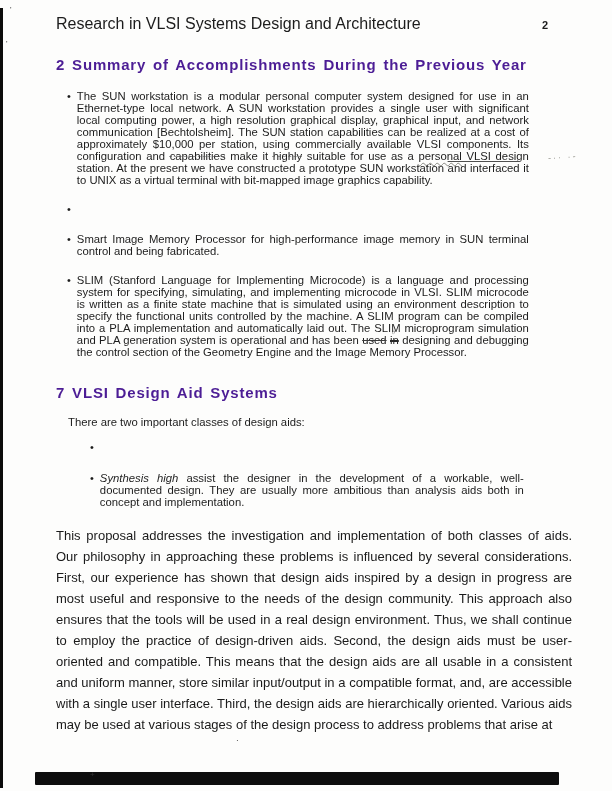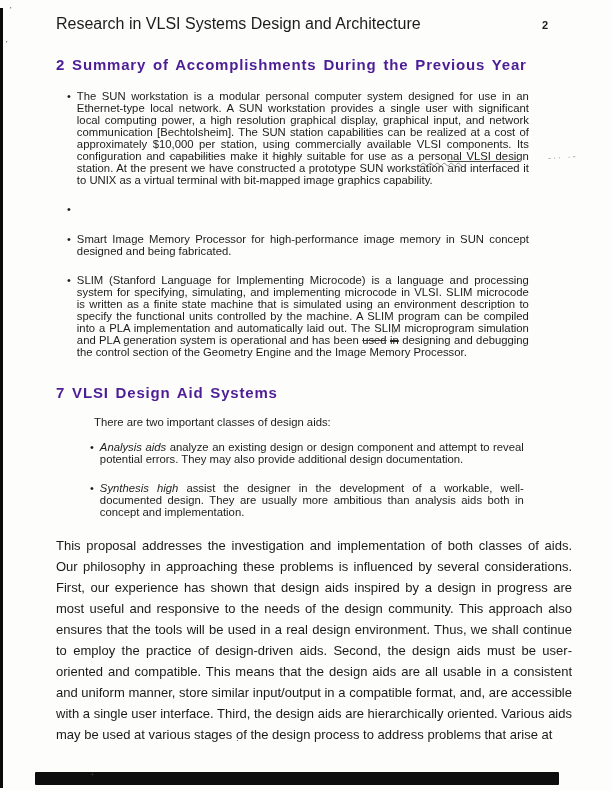--- a/index.html
+++ b/index.html
@@ -27,21 +27,21 @@
     margin:23px 0 0 0; color:#4c1d95;
   }
   .bullets { margin:17px 0 0 0; padding:0; list-style:none; }
   .bullets li { display:flex; margin:0 0 17px 11px; }
   .bullets.indent-more li { margin-left:34px; }
   .bullet-marker { flex:0 0 auto; font-size:11px; line-height:13.4px; margin-right:6px; }
   .bullet-text {
     font-size:11.3px; line-height:12px; text-align:justify; width:452px; color:#1c1c1c;
   }
   .bullets.indent-more .bullet-text { width:424px; }
-  .intro-line { font-size:11.3px; margin:15px 0 0 38px; }
+  .intro-line { font-size:11.3px; margin:15px 0 0 12px; }
   .body-paragraph {
     font-size:13px; line-height:21px; text-align:justify;
     width:516px; margin:10px 0 0 0; color:#1a1a1a;
   }
   
   .seg-italic { font-style:italic; }
   .seg-strike { text-decoration:line-through; text-decoration-color:#3d3d3d; }
   .seg-strike-heavy { text-decoration:line-through; text-decoration-thickness:2px; text-decoration-color:#2a2a2a; position:relative; }
   .seg-strike-heavy::after { content:"〃"; position:absolute; top:-7px; left:0; font-size:7px; color:#4a4a4a; }
   .seg-pencil { text-decoration:underline wavy #8a8a84 1px; text-underline-offset:2px; }
@@ -73,36 +73,35 @@
     <ul class="bullets">
       <li>
         <span class="bullet-marker">•</span>
         <span class="bullet-text"><span>The SUN workstation is a modular personal computer system designed for use in an Ethernet-type local network. A SUN workstation provides a single user with significant local computing power, a high resolution graphical display, graphical input, and network communication [Bechtolsheim].  The SUN station capabilities can be realized at a cost of approximately $10,000 per station, using commercially available VLSI components. Its configuration and </span><span class="seg-pencil-dash">capabilities</span><span> make it </span><span class="seg-pencil-dash">highly</span><span> suitable for use as a </span><span class="seg-pencil">personal</span><span> VLSI design station. At the present we have constructed a prototype SUN workstation </span><span class="seg-overline">and interfaced</span><span> it to UNIX as a virtual terminal with bit-mapped image graphics capability.</span></span>
       </li>
       <li>
         <span class="bullet-marker">•</span>
       </li>
       <li>
         <span class="bullet-marker">•</span>
-        <span class="bullet-text"><span>Smart Image Memory Processor for high-performance image memory in SUN concept designed and being fabricated.</span></span>
+        <span class="bullet-text"><span>Smart Image Memory Processor for high-performance image memory in SUN terminal control and being fabricated.</span></span>
       </li>
       <li>
         <span class="bullet-marker">•</span>
         <span class="bullet-text"><span>SLIM (Stanford Language for Implementing Microcode) is a language and processing system for specifying, simulating, and implementing microcode in VLSI. SLIM microcode is written as a finite state machine that is simulated using an environment description to specify the functional units controlled by the machine. A SLIM program can be compiled into a PLA implementation and automatically laid out.  The SLIM microprogram simulation and PLA generation system is operational and has been </span><span class="seg-strike">used</span><span> </span><span class="seg-strike-heavy">in</span><span> designing and debugging the control section of the Geometry Engine and the Image Memory Processor.</span></span>
       </li>
     </ul>
 
     <h2 class="section-heading" style="margin-top:26px;">7 VLSI Design Aid Systems</h2>
 
     <div class="intro-line">There are two important classes of design aids:</div>
 
     <ul class="bullets indent-more" style="margin-top:13px;">
       <li>
         <span class="bullet-marker">•</span>
-        <span class="bullet-text"><span class="seg-italic">Analysis aids</span><span> analyze an existing design or design component and attempt to reveal potential errors. They may also provide additional design documentation.</span></span>
       </li>
       <li>
         <span class="bullet-marker">•</span>
         <span class="bullet-text"><span class="seg-italic">Synthesis high</span><span> assist the designer in the development of a workable, well-documented design. They are usually more ambitious than analysis aids both in concept and implementation.</span></span>
       </li>
     </ul>
 
     <p class="body-paragraph">This proposal addresses the investigation and implementation of both classes of aids.  Our philosophy in approaching these problems is influenced by several considerations. First, our experience has shown that design aids inspired by a design in progress are most useful and responsive to the needs of the design community. This approach also ensures that the tools will be used in a real design environment.  Thus, we shall continue to employ the practice of design-driven aids.  Second, the design aids must be user-oriented and compatible. This means that the design aids are all usable in a consistent and uniform manner, store similar input/output in a compatible format, and, are accessible with a single user interface.  Third, the design aids are hierarchically oriented. Various aids may be used at various stages of the design process to address problems that arise at</p>
 
   </div>

